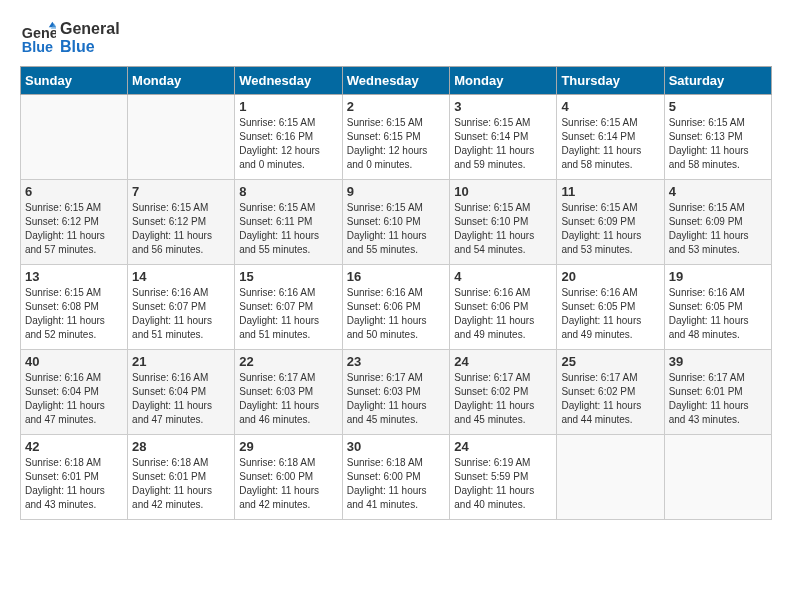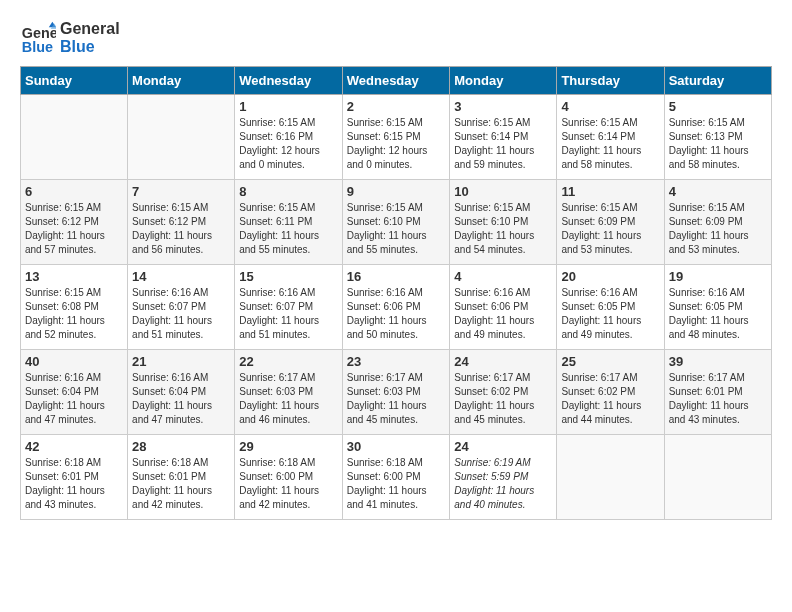--- a/index.html
+++ b/index.html
@@ -325,21 +325,21 @@
         </td>
         <td>
           <div class="day-number">30</div>
           <div class="day-info" style="white-space: pre-line;">Sunrise: 6:18 AM
 Sunset: 6:00 PM
 Daylight: 11 hours
 and 41 minutes.</div>
         </td>
         <td>
           <div class="day-number">24</div>
-          <div class="day-info" style="white-space: pre-line; font-style: italic;">Sunrise: 6:19 AM
+          <div class="day-info" style="white-space: pre-line;">Sunrise: 6:19 AM
 Sunset: 5:59 PM
 Daylight: 11 hours
 and 40 minutes.</div>
         </td>
         <td class="empty-cell"></td>
         <td class="empty-cell"></td>
       </tr>
     </tbody>
 </table>
 

